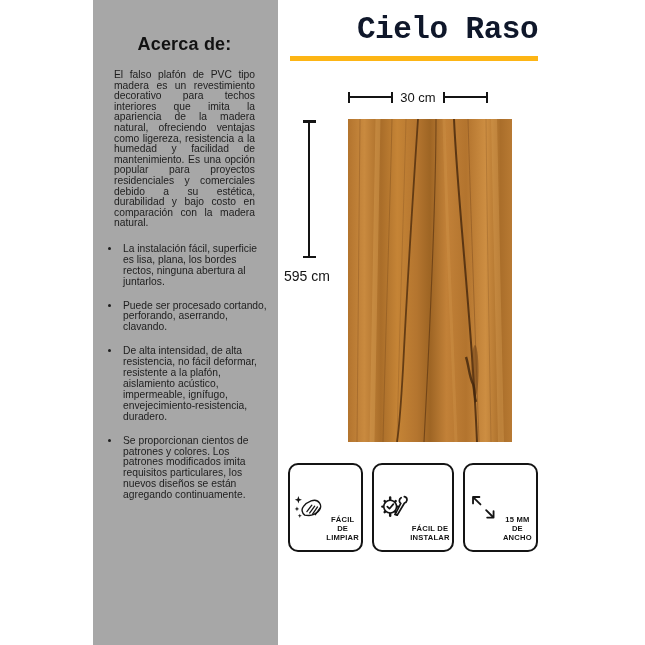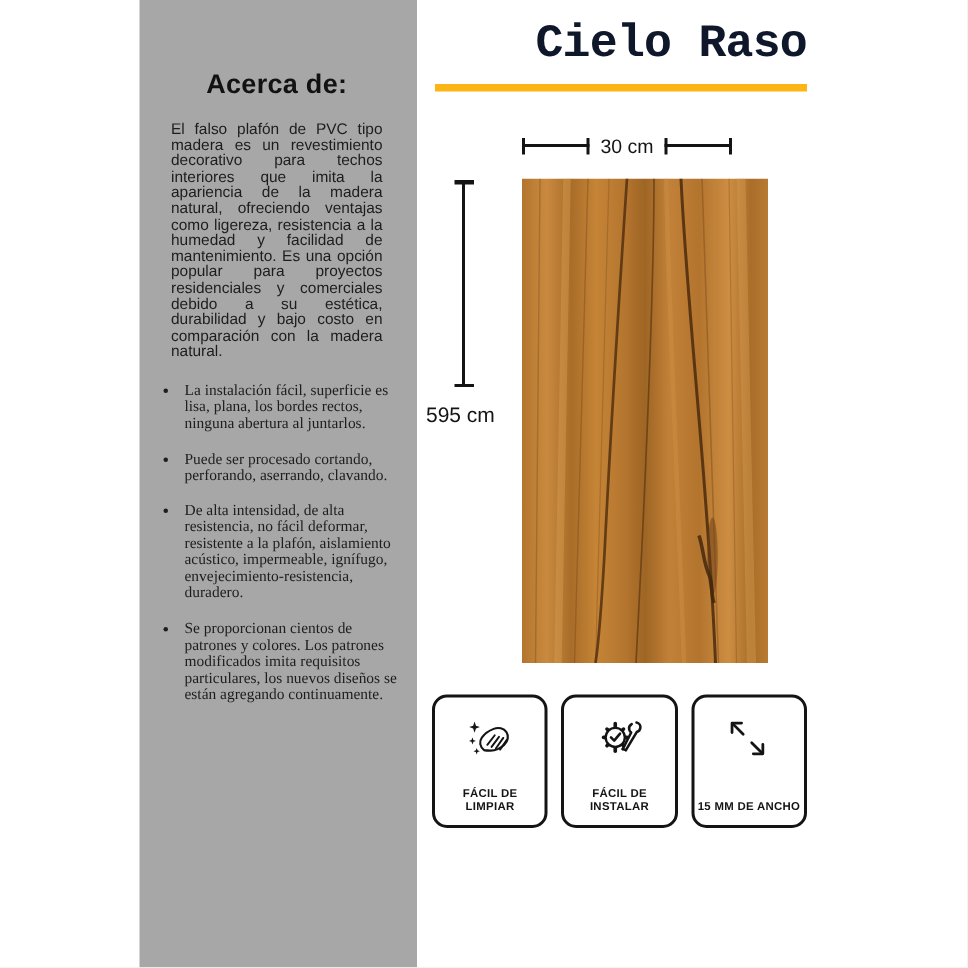--- a/index.html
+++ b/index.html
@@ -6,32 +6,32 @@
   .page{
     position:relative;width:645px;height:645px;margin:0 auto;
     background:#ffffff;overflow:hidden;
     font-family:"Liberation Sans",sans-serif;color:#141414;
   }
 
   
   .sidebar{
     position:absolute;left:93px;top:0;width:185px;height:645px;
     background:#a7a7a7;box-sizing:border-box;
-    padding:46px 8px 0 6px;
+    padding:34px 8px 0 6px;
   }
   .sidebar h2{
     margin:0 0 10px 0;font-size:18px;font-weight:bold;
     text-align:center;color:#121212;letter-spacing:.2px;
   }
   .sidebar .intro{
     margin:15px;font-size:10.3px;line-height:1.03;text-align:justify;
     color:#1d1d1d;
   }
   .sidebar ul{
-    margin:13px 0 0 0;padding:0 0 0 22px;font-family:Liberation Serif, serif;
+    margin:13px 0 0 0;padding:0 0 0 22px;
   }
   .sidebar li{
     font-size:10.3px;line-height:1.06;color:#1d1d1d;
     margin-bottom:13px;padding-left:2px;text-align:left;
   }
 
   
   .title{
     position:absolute;top:12px;right:107px;margin:0;
     font-size:31px;font-weight:800;letter-spacing:-.5px;color:#0f172a;
@@ -75,21 +75,21 @@
   }
   .wood svg{display:block;width:100%;height:100%;}
 
   
   .badges{
     position:absolute;left:288px;top:463px;width:250px;height:89px;
     display:flex;gap:9px;
   }
   .badge{
     flex:1;background:#ffffff;border:2.5px solid #141414;border-radius:10px;
-    display:flex;flex-direction:column;align-items:center;
+    display:flex;flex-direction:row;align-items:center;
     box-sizing:border-box;padding:8px 2px 7px 2px;
   }
   .badge .bicon{flex:0 0 auto;height:40px;display:flex;align-items:center;justify-content:center;}
   .badge .blabel{
     margin-top:auto;font-size:7.6px;font-weight:bold;line-height:1.18;
     text-align:center;color:#141414;letter-spacing:.2px;
   }
 </style>
 </head>
 <body>

